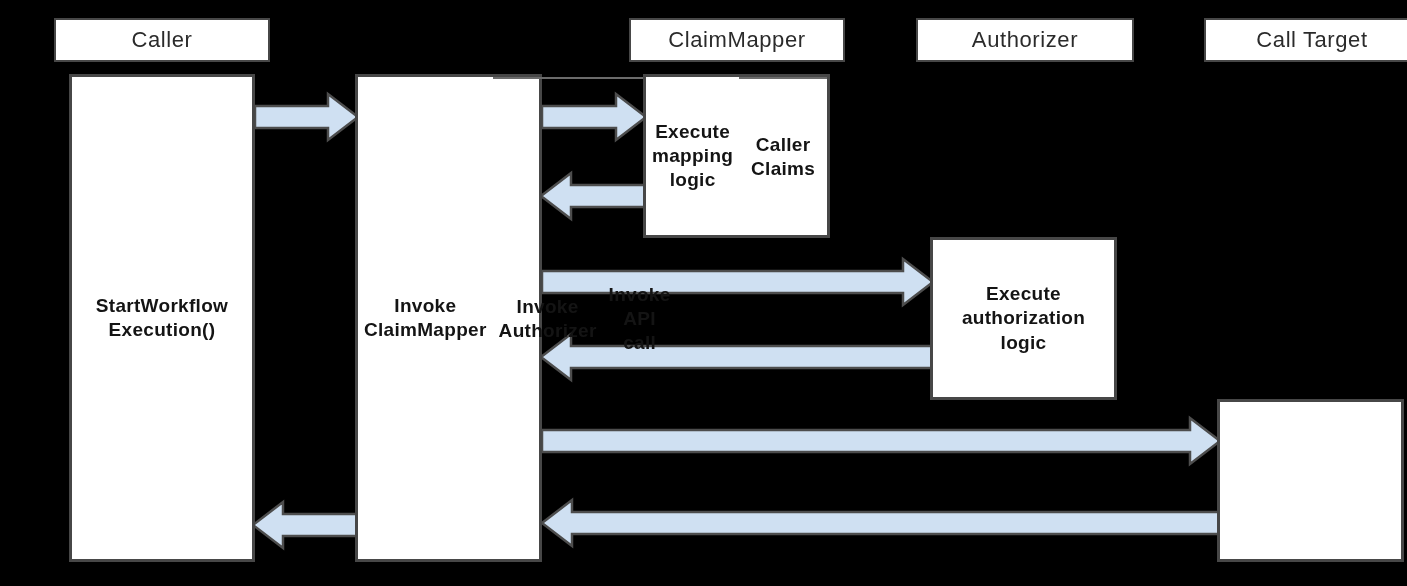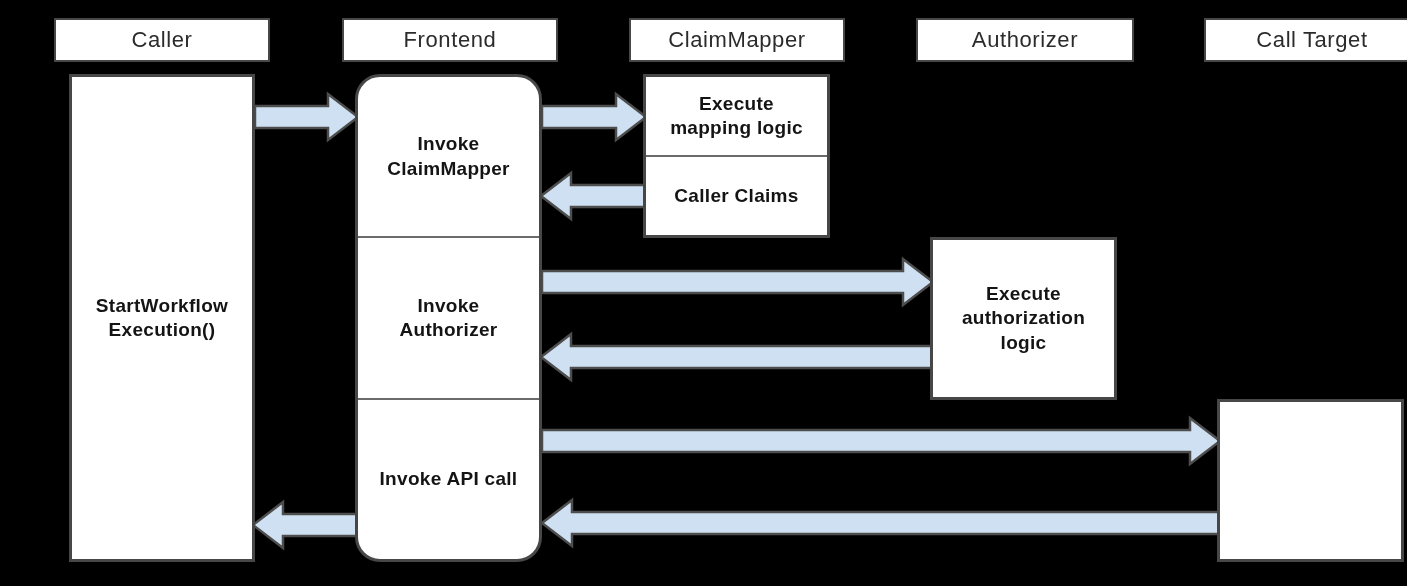--- a/index.html
+++ b/index.html
@@ -9,34 +9,34 @@
   }
   *{margin:0;padding:0;box-sizing:border-box;}
   html,body{width:1407px;height:586px;overflow:hidden;}
   body{background:var(--background);font-family:"Liberation Sans",sans-serif;}
   .stage{position:relative;width:1407px;height:493px;background:var(--background);margin-left:32px;}
   .arrows{position:absolute;left:0;top:0;width:1407px;height:586px;z-index:1;}
   .arrows polygon{fill:var(--arrow-fill);stroke:var(--arrow-stroke);stroke-width:2.5;stroke-linejoin:miter;}
   .box{position:absolute;background:var(--box-fill);border:3px solid var(--box-border);z-index:2;}
   .lane-header{display:flex;align-items:center;justify-content:center;border-width:2.5px;}
   .lane-header span{font-size:22px;font-weight:400;letter-spacing:.6px;color:var(--header-text);}
-  .activation{display:flex;flex-direction:column;}
+  .activation{display:flex;flex-direction:row;}
   .section{flex:1 1 0;display:flex;align-items:center;justify-content:center;text-align:center;}
   .section + .section{border-top:2px solid var(--divider);}
   .step-label{font-size:19px;font-weight:700;letter-spacing:.3px;line-height:1.28;
               color:var(--step-text);white-space:pre-line;padding:0 6px;}
   
   .h-caller{left:22px;top:18px;width:216px;height:44px;}
   .h-frontend{left:310px;top:18px;width:216px;height:44px;}
   .h-claimmapper{left:597px;top:18px;width:216px;height:44px;}
   .h-authorizer{left:884px;top:18px;width:218px;height:44px;}
   .h-calltarget{left:1172px;top:18px;width:216px;height:44px;}
   
   .a-caller{left:37px;top:74px;width:186px;height:488px;}
-  .a-frontend{left:323px;top:74px;width:187px;height:488px;border-radius:25px;}
+  .a-frontend{left:323px;top:74px;width:187px;height:488px;}
   .a-claimmapper{left:611px;top:74px;width:187px;height:164px;}
   .a-authorizer{left:898px;top:237px;width:187px;height:163px;}
   .a-calltarget{left:1185px;top:399px;width:187px;height:163px;}
 </style>
 </head>
 <body>
 
 <div class="stage">
 
   <svg class="arrows" viewBox="0 0 1407 586" xmlns="http://www.w3.org/2000/svg">
@@ -45,23 +45,20 @@
     <polygon points="613,185 539,185 539,173 509,196 539,219 539,207 613,207"></polygon>
     <polygon points="510,271 871,271 871,259 901,282 871,305 871,293 510,293"></polygon>
     <polygon points="900,346 539,346 539,334 509,357 539,380 539,368 900,368"></polygon>
     <polygon points="510,430 1158,430 1158,418 1188,441 1158,464 1158,452 510,452"></polygon>
     <polygon points="1187,512 540,512 540,500 510,523 540,546 540,534 1187,534"></polygon>
     <polygon points="325,514 251,514 251,502 221,525 251,548 251,536 325,536"></polygon>
   </svg>
 
   <div class="box lane-header h-caller">
     <span>Caller</span>
-  </div>
-  <div class="box lane-header h-frontend">
-    <span>Frontend</span>
   </div>
   <div class="box lane-header h-claimmapper">
     <span>ClaimMapper</span>
   </div>
   <div class="box lane-header h-authorizer">
     <span>Authorizer</span>
   </div>
   <div class="box lane-header h-calltarget">
     <span>Call Target</span>
   </div>

